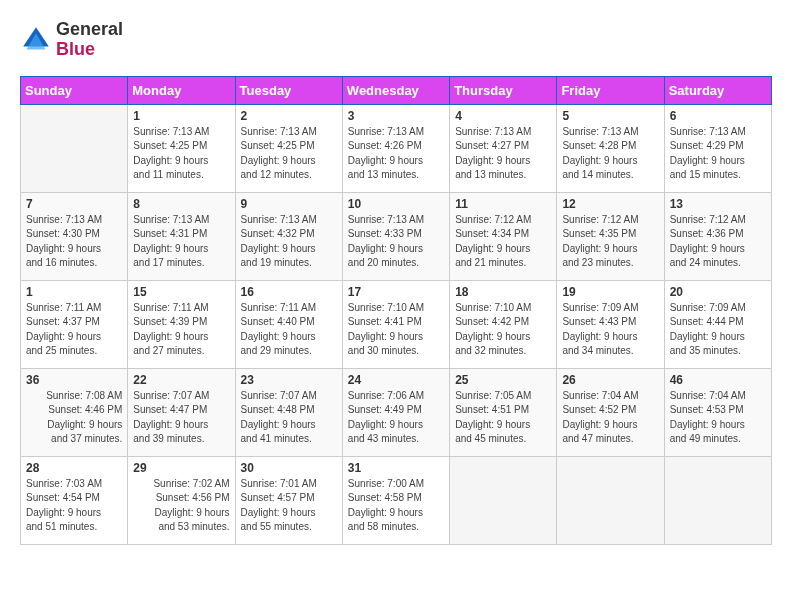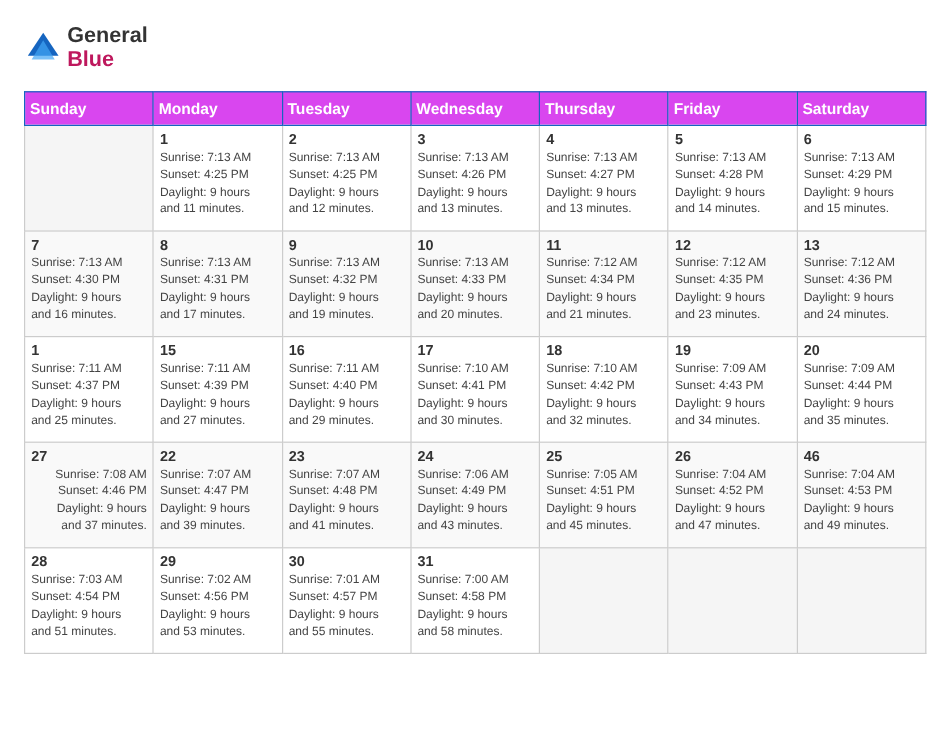--- a/index.html
+++ b/index.html
@@ -258,21 +258,21 @@
         <td>
           <span class="day-number">20</span>
           <div class="day-info" style="white-space: pre-line;">Sunrise: 7:09 AM
 Sunset: 4:44 PM
 Daylight: 9 hours
 and 35 minutes.</div>
         </td>
       </tr>
       <tr>
         <td>
-          <span class="day-number">27</span>
+          <span class="day-number">36</span>
           <div class="day-info" style="white-space: pre-line; text-align: right;">Sunrise: 7:08 AM
 Sunset: 4:46 PM
 Daylight: 9 hours
 and 37 minutes.</div>
         </td>
         <td>
           <span class="day-number">22</span>
           <div class="day-info" style="white-space: pre-line;">Sunrise: 7:07 AM
 Sunset: 4:47 PM
 Daylight: 9 hours
@@ -317,21 +317,21 @@
       <tr>
         <td>
           <span class="day-number">28</span>
           <div class="day-info" style="white-space: pre-line;">Sunrise: 7:03 AM
 Sunset: 4:54 PM
 Daylight: 9 hours
 and 51 minutes.</div>
         </td>
         <td>
           <span class="day-number">29</span>
-          <div class="day-info" style="white-space: pre-line;">Sunrise: 7:02 AM
+          <div class="day-info" style="white-space: pre-line; text-align: right;">Sunrise: 7:02 AM
 Sunset: 4:56 PM
 Daylight: 9 hours
 and 53 minutes.</div>
         </td>
         <td>
           <span class="day-number">30</span>
           <div class="day-info" style="white-space: pre-line;">Sunrise: 7:01 AM
 Sunset: 4:57 PM
 Daylight: 9 hours
 and 55 minutes.</div>

